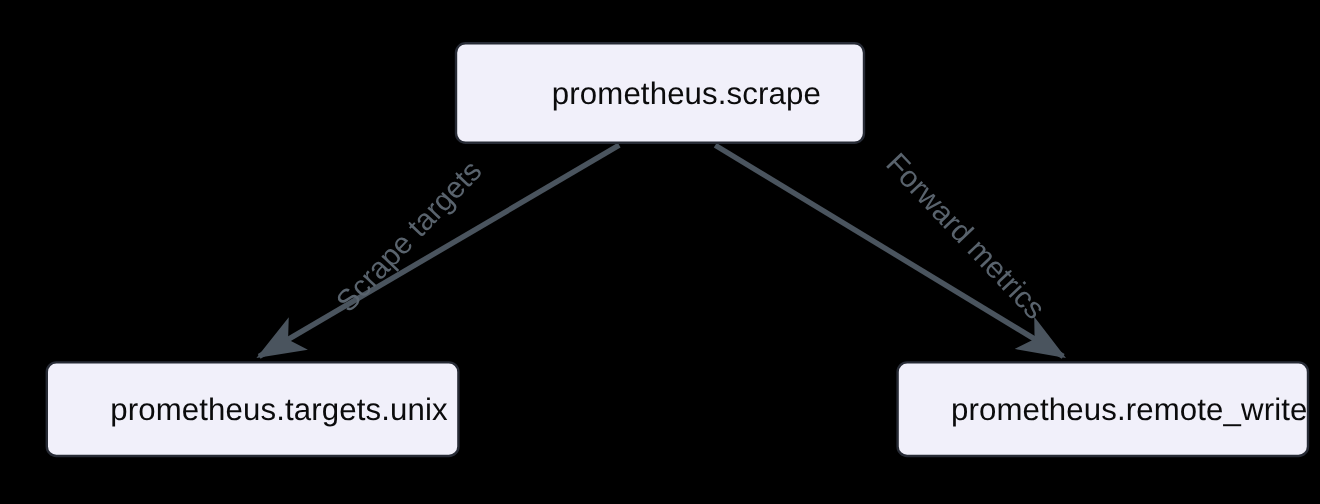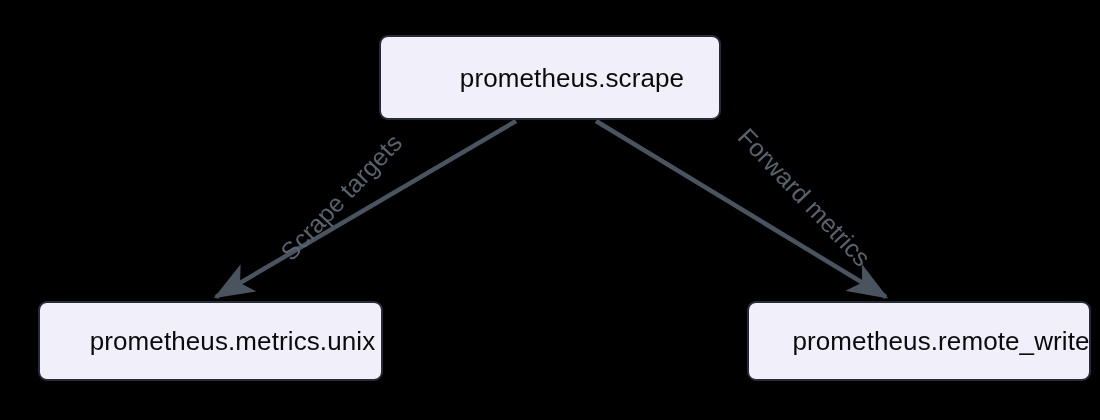--- a/index.html
+++ b/index.html
@@ -95,21 +95,21 @@
     <line x1="516" y1="121" x2="216" y2="297" stroke="#4a545e" stroke-width="4.5" marker-end="url(#arrowhead)"></line>
 
     <line x1="596" y1="121" x2="886" y2="297" stroke="#4a545e" stroke-width="4.5" marker-end="url(#arrowhead)"></line>
   </svg>
 
   <div class="node" id="node-scrape">
     <span class="node-label">prometheus.scrape</span>
   </div>
 
   <div class="node" id="node-exporter">
-    <span class="node-label">prometheus.metrics.unix</span>
+    <span class="node-label">prometheus.targets.unix</span>
   </div>
 
   <div class="node" id="node-remotewrite">
     <span class="node-label">prometheus.remote_write</span>
   </div>
 
   <div class="edge-label" id="edge-label-scrape-targets">
     <span>Scrape targets</span>
   </div>
 

